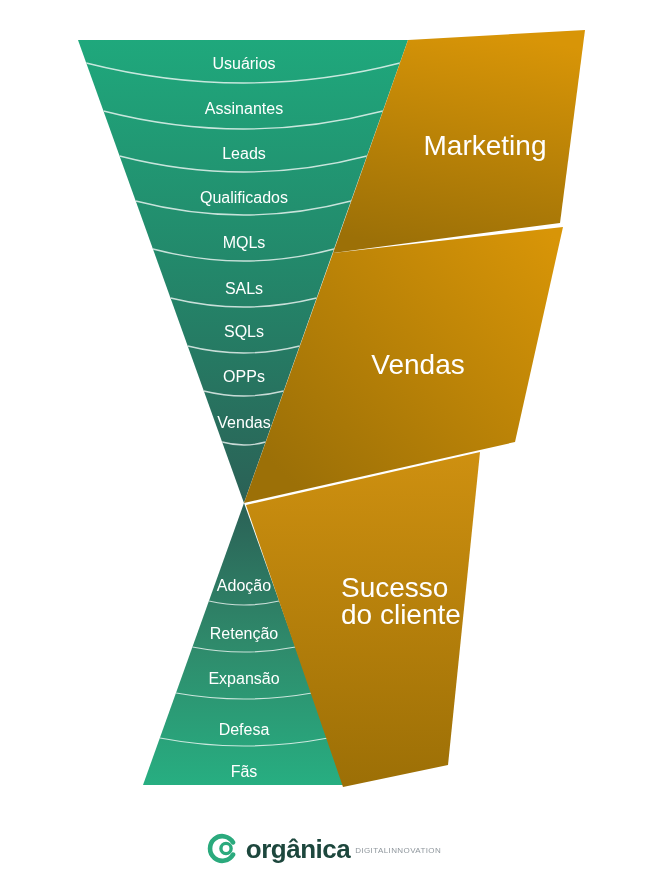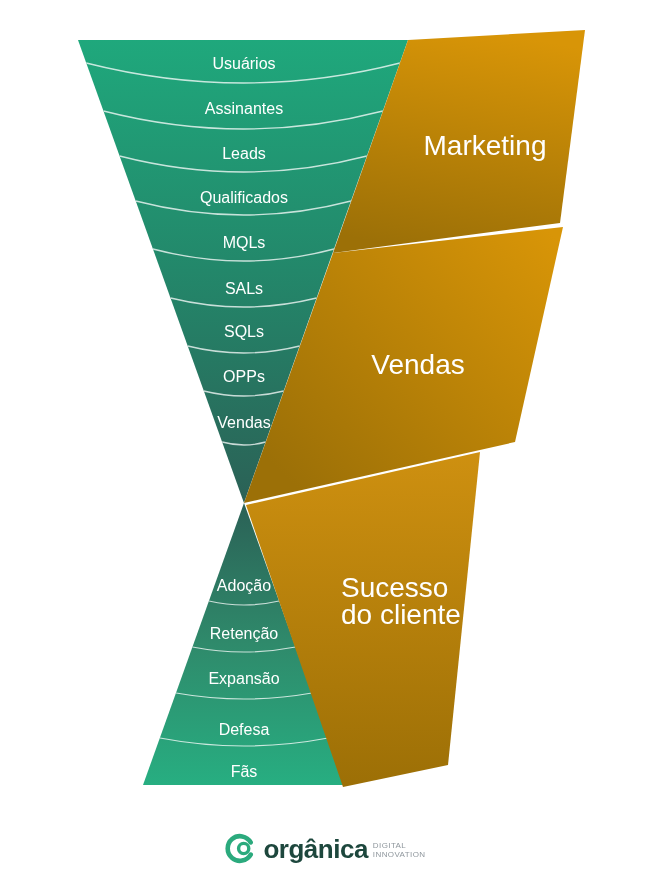--- a/index.html
+++ b/index.html
@@ -1,21 +1,21 @@
 <!DOCTYPE html>
 <html><head>
 <meta charset="utf-8">
 <style>
   html,body{margin:0;padding:0;background:#ffffff;}
   body{width:662px;height:886px;position:relative;font-family:"Liberation Sans",sans-serif;overflow:hidden;}
   #stage{position:absolute;left:0;top:0;}
   svg text{font-family:"Liberation Sans","DejaVu Sans",sans-serif;}
-  .footer{position:absolute;top:833px;left:50%;transform:translateX(-53%);display:flex;align-items:center;}
+  .footer{position:absolute;top:833px;left:50%;transform:translateX(-53%);display:flex;align-items:center;text-align:right;}
   .footer .brand{font-size:26px;font-weight:700;color:#1d473d;letter-spacing:-0.5px;margin-left:8px;line-height:1;}
-  .footer .tagline{display:flex;flex-direction:column;justify-content:center;margin-left:5px;margin-top:3px;}
+  .footer .tagline{display:flex;justify-content:center;margin-left:5px;margin-top:3px;}
   .footer .tagline span{font-size:8px;line-height:9px;color:#8f979d;letter-spacing:0.4px;font-weight:400;}
 </style>
 </head>
 <body>
 
 <div id="stage">
 <svg id="funnel-svg" width="662" height="886" viewBox="0 0 662 886">
   <defs>
     <linearGradient id="gradTop" gradientUnits="userSpaceOnUse" x1="244" y1="40" x2="244" y2="503">
           <stop offset="0" stop-color="#1FA87C"></stop>

